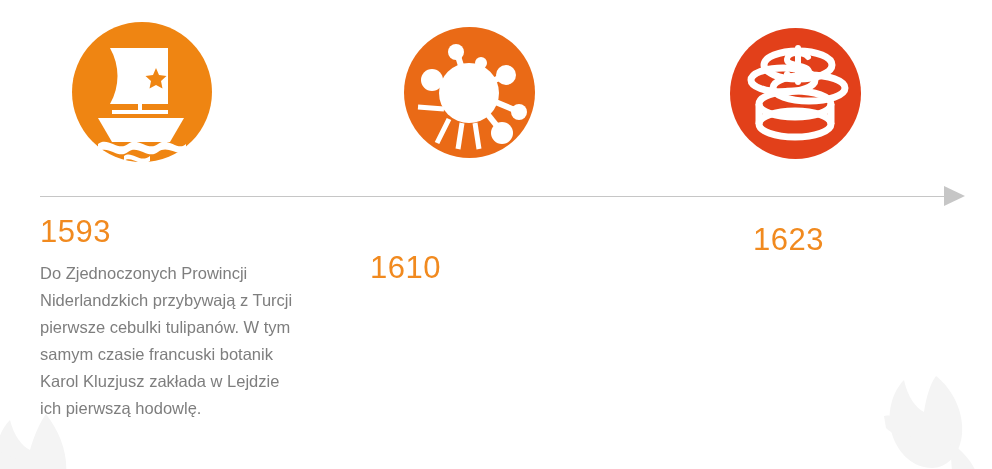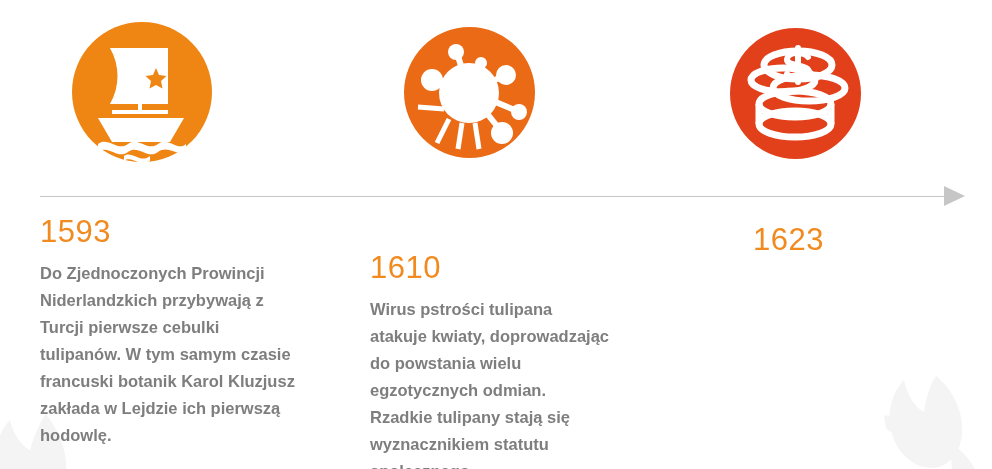--- a/index.html
+++ b/index.html
@@ -88,21 +88,21 @@
     letter-spacing: 0.5px;
     font-weight: 400;
     margin: 0 0 9px 0;
     font-family: "Liberation Sans", sans-serif;
   }
   .desc {
     font-size: 16.5px;
     line-height: 27px;
     color: #7e7e7e;
     margin: 0;
-    font-weight: 700;
+    font-weight: 400;
   }
 </style>
 </head>
 <body>
 
 <div class="stage">
 
   <div class="watermark wm-left">
     <svg width="130" height="110" viewBox="0 0 130 110" aria-hidden="true">
       <path d="M62 8 C76 26 84 48 82 68 C80 90 66 102 52 102 C36 102 20 88 14 68 C8 48 14 26 26 14 C30 30 38 40 46 44 C50 30 56 16 62 8 Z" fill="#f4f4f4"></path>
@@ -204,20 +204,19 @@
     <div class="timeline-arrow"></div>
   </div>
 
   <div class="col col-1">
     <div class="year">1593</div>
     <p class="desc">Do Zjednoczonych Prowincji Niderlandzkich przybywają z Turcji pierwsze cebulki tulipanów. W tym samym czasie francuski botanik Karol Kluzjusz zakłada w Lejdzie ich pierwszą hodowlę.</p>
   </div>
 
   <div class="col col-2">
     <div class="year">1610</div>
-    <p class="desc">Wirus pstrości tulipana atakuje kwiaty, doprowadzając do powstania wielu egzotycznych odmian. Rzadkie tulipany stają się wyznacznikiem statutu społecznego.</p>
   </div>
 
   <div class="col col-3">
     <div class="year">1623</div>
   </div>
 
 </div>
 
 </body></html>

